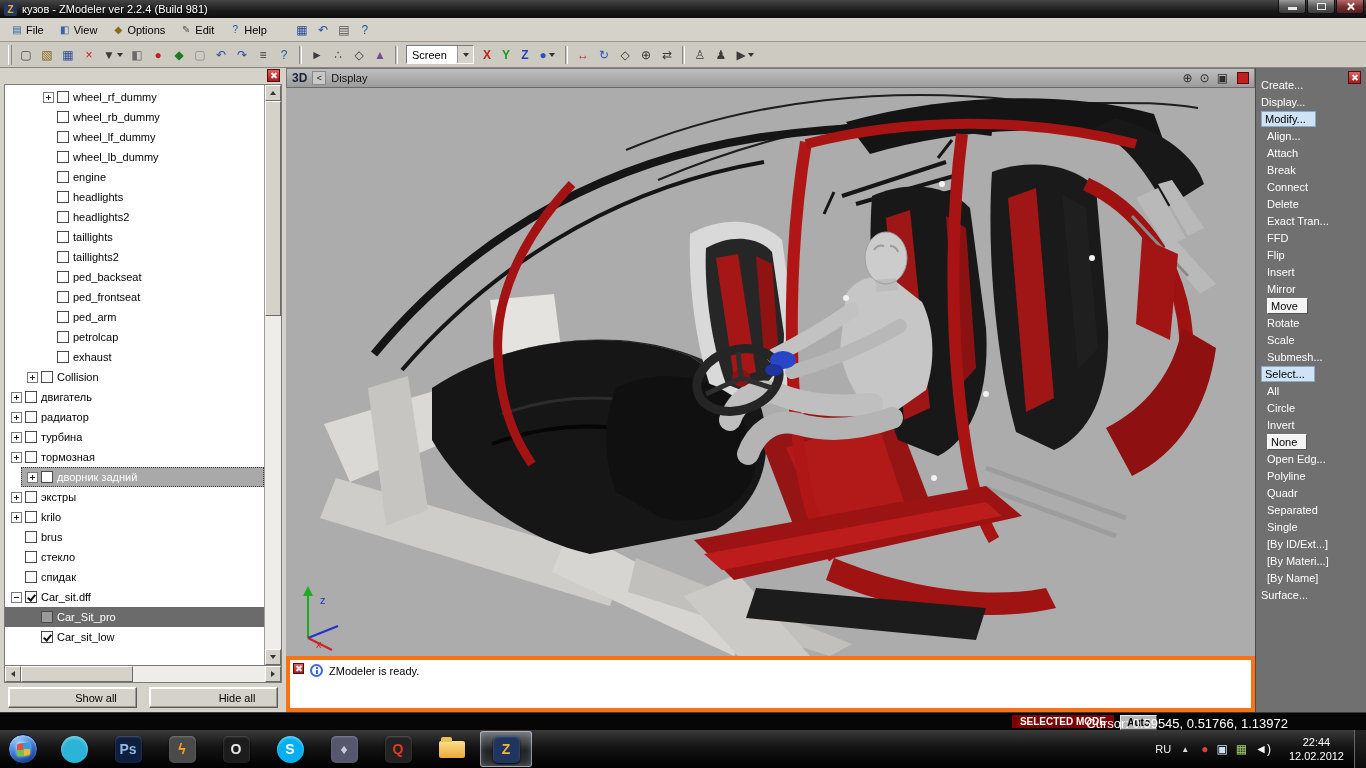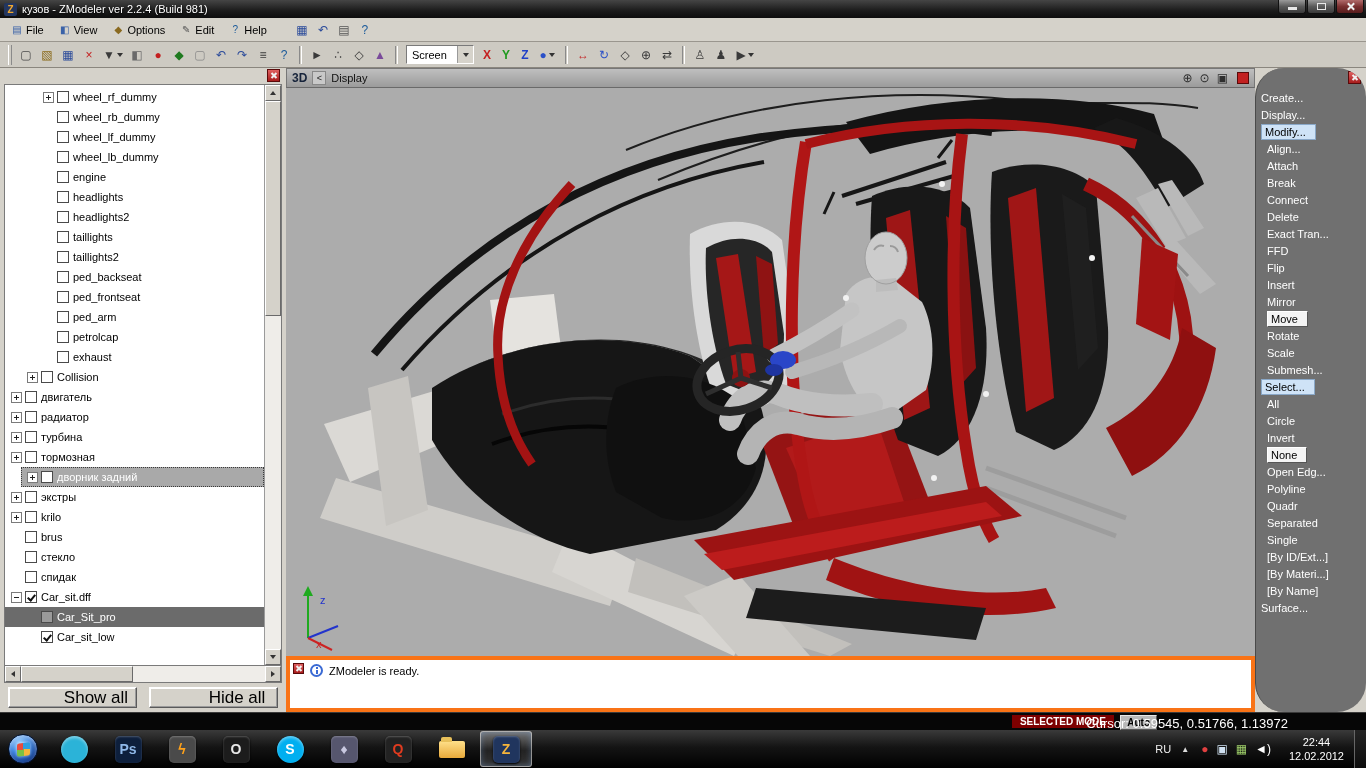--- a/index.html
+++ b/index.html
@@ -68,41 +68,41 @@
   .sbtn { height:16px; background:#d5d2ca; border:1px solid; border-color:#fff #6a6a6a #6a6a6a #fff; display:flex; align-items:center; justify-content:center; }
   .vthumb { height:215px; background:#d5d2ca; border:1px solid; border-color:#fff #6a6a6a #6a6a6a #fff; }
   .spacer { flex:1; }
   .tri-up { width:0; height:0; border-left:3px solid transparent; border-right:3px solid transparent; border-bottom:4px solid #333; }
   .tri-left { width:0; height:0; border-top:3px solid transparent; border-bottom:3px solid transparent; border-right:4px solid #333; }
   .tri-right { width:0; height:0; border-top:3px solid transparent; border-bottom:3px solid transparent; border-left:4px solid #333; }
   .hscroll { height:17px; margin:0 4px; background:#efede9; border:1px solid #7a7a7a; border-top:none; display:flex; }
   .hbtn { width:16px; height:100%; background:#d5d2ca; border:1px solid; border-color:#fff #6a6a6a #6a6a6a #fff; display:flex; align-items:center; justify-content:center; }
   .hthumb { width:112px; background:#d5d2ca; border:1px solid; border-color:#fff #6a6a6a #6a6a6a #fff; }
   .tree-btns { height:29px; display:flex; gap:12px; padding:4px 8px; }
-  .tree-btn { flex:1; background:#d5d2ca; border:1px solid; border-color:#fff #5a5a5a #5a5a5a #fff; box-shadow:inset -1px -1px 0 #9a9a9a, inset 1px 1px 0 #fff; display:flex; align-items:center; justify-content:center; font-size:17px; color:#000;padding-left:47px; }
+  .tree-btn { flex:1; background:#d5d2ca; border:1px solid; border-color:#fff #5a5a5a #5a5a5a #fff; box-shadow:inset -1px -1px 0 #9a9a9a, inset 1px 1px 0 #fff; display:flex; align-items:center; justify-content:center; font-size:11px; color:#000;padding-left:47px; }
 
   
   .center { width:969px; display:flex; flex-direction:column; }
   .vp-header { height:20px; background:linear-gradient(#bfbfbf,#9b9b9b); border:1px solid #777; border-bottom:1px solid #6a6a6a; display:flex; align-items:center; gap:5px; padding:0 5px; color:#16233a; }
   .vp-mode { font-weight:bold; font-size:12px; }
   .vp-back { width:14px; height:14px; border:1px solid #888; background:#c9c9c9; display:flex; align-items:center; justify-content:center; font-size:9px; color:#222; }
   .vp-view { color:#111; }
   .vp-tools { margin-left:auto; display:flex; gap:7px; font-size:12px; color:#2e2e2e; align-items:center; }
   .vp-indicator { width:12px; height:12px; background:#c22020; border:1px solid #5a0a0a; margin-left:4px; }
   .vp-canvas { flex:1; position:relative; background:#acacac; overflow:hidden; }
   .vp-canvas svg { position:absolute; inset:0; width:100%; height:100%; }
   .log { height:56px; background:#fff; border:4px solid #f97316; position:relative; }
   .log-close { left:3px; top:3px; width:11px; height:11px; }
   .log-row { position:absolute; left:20px; top:4px; display:flex; align-items:center; gap:6px; color:#000; }
   .info-icon { width:13px; height:13px; border-radius:50%; background:#fff; border:2px solid #3a6ad4; position:relative; }
   .info-icon::before { content:""; position:absolute; left:3.5px; top:1px; width:2px; height:2px; background:#3a6ad4; }
   .info-icon::after { content:""; position:absolute; left:3.5px; top:4px; width:2px; height:4px; background:#3a6ad4; }
 
   
-  .right-panel { width:111px; background:#707070; border-left:1px solid #4a4a4a; position:relative; padding-top:22px; overflow:hidden;border-radius:29px; }
+  .right-panel { width:111px; background:#707070; border-left:1px solid #4a4a4a; position:relative; padding-top:9px; overflow:hidden; }
   .rp-close { right:5px; top:3px; }
   .rp-row { height:17px; line-height:16px; white-space:nowrap; }
   .rpl-0 { padding-left:5px; } .rpl-1 { padding-left:11px; }
   .rp-item { color:#fff; font-size:11px; }
   .rps-blue { background:#cfe3f7; color:#000; display:inline-block; padding:0 9px 0 3px; border:1px solid #8aa8c8; line-height:14px; }
   .rps-white { background:#f4f4f4; color:#000; display:inline-block; padding:0 9px 0 3px; border:1px solid; border-color:#fff #555 #555 #fff; line-height:14px; }
 
   
   .statusbar { height:18px; background:#060606; border-top:1px solid #3a3a3a; position:relative; color:#fff; }
   .sb-selected { position:absolute; right:252px; top:2px; background:#7d0000; color:#fff; font-weight:bold; font-size:10px; padding:1px 8px; }

